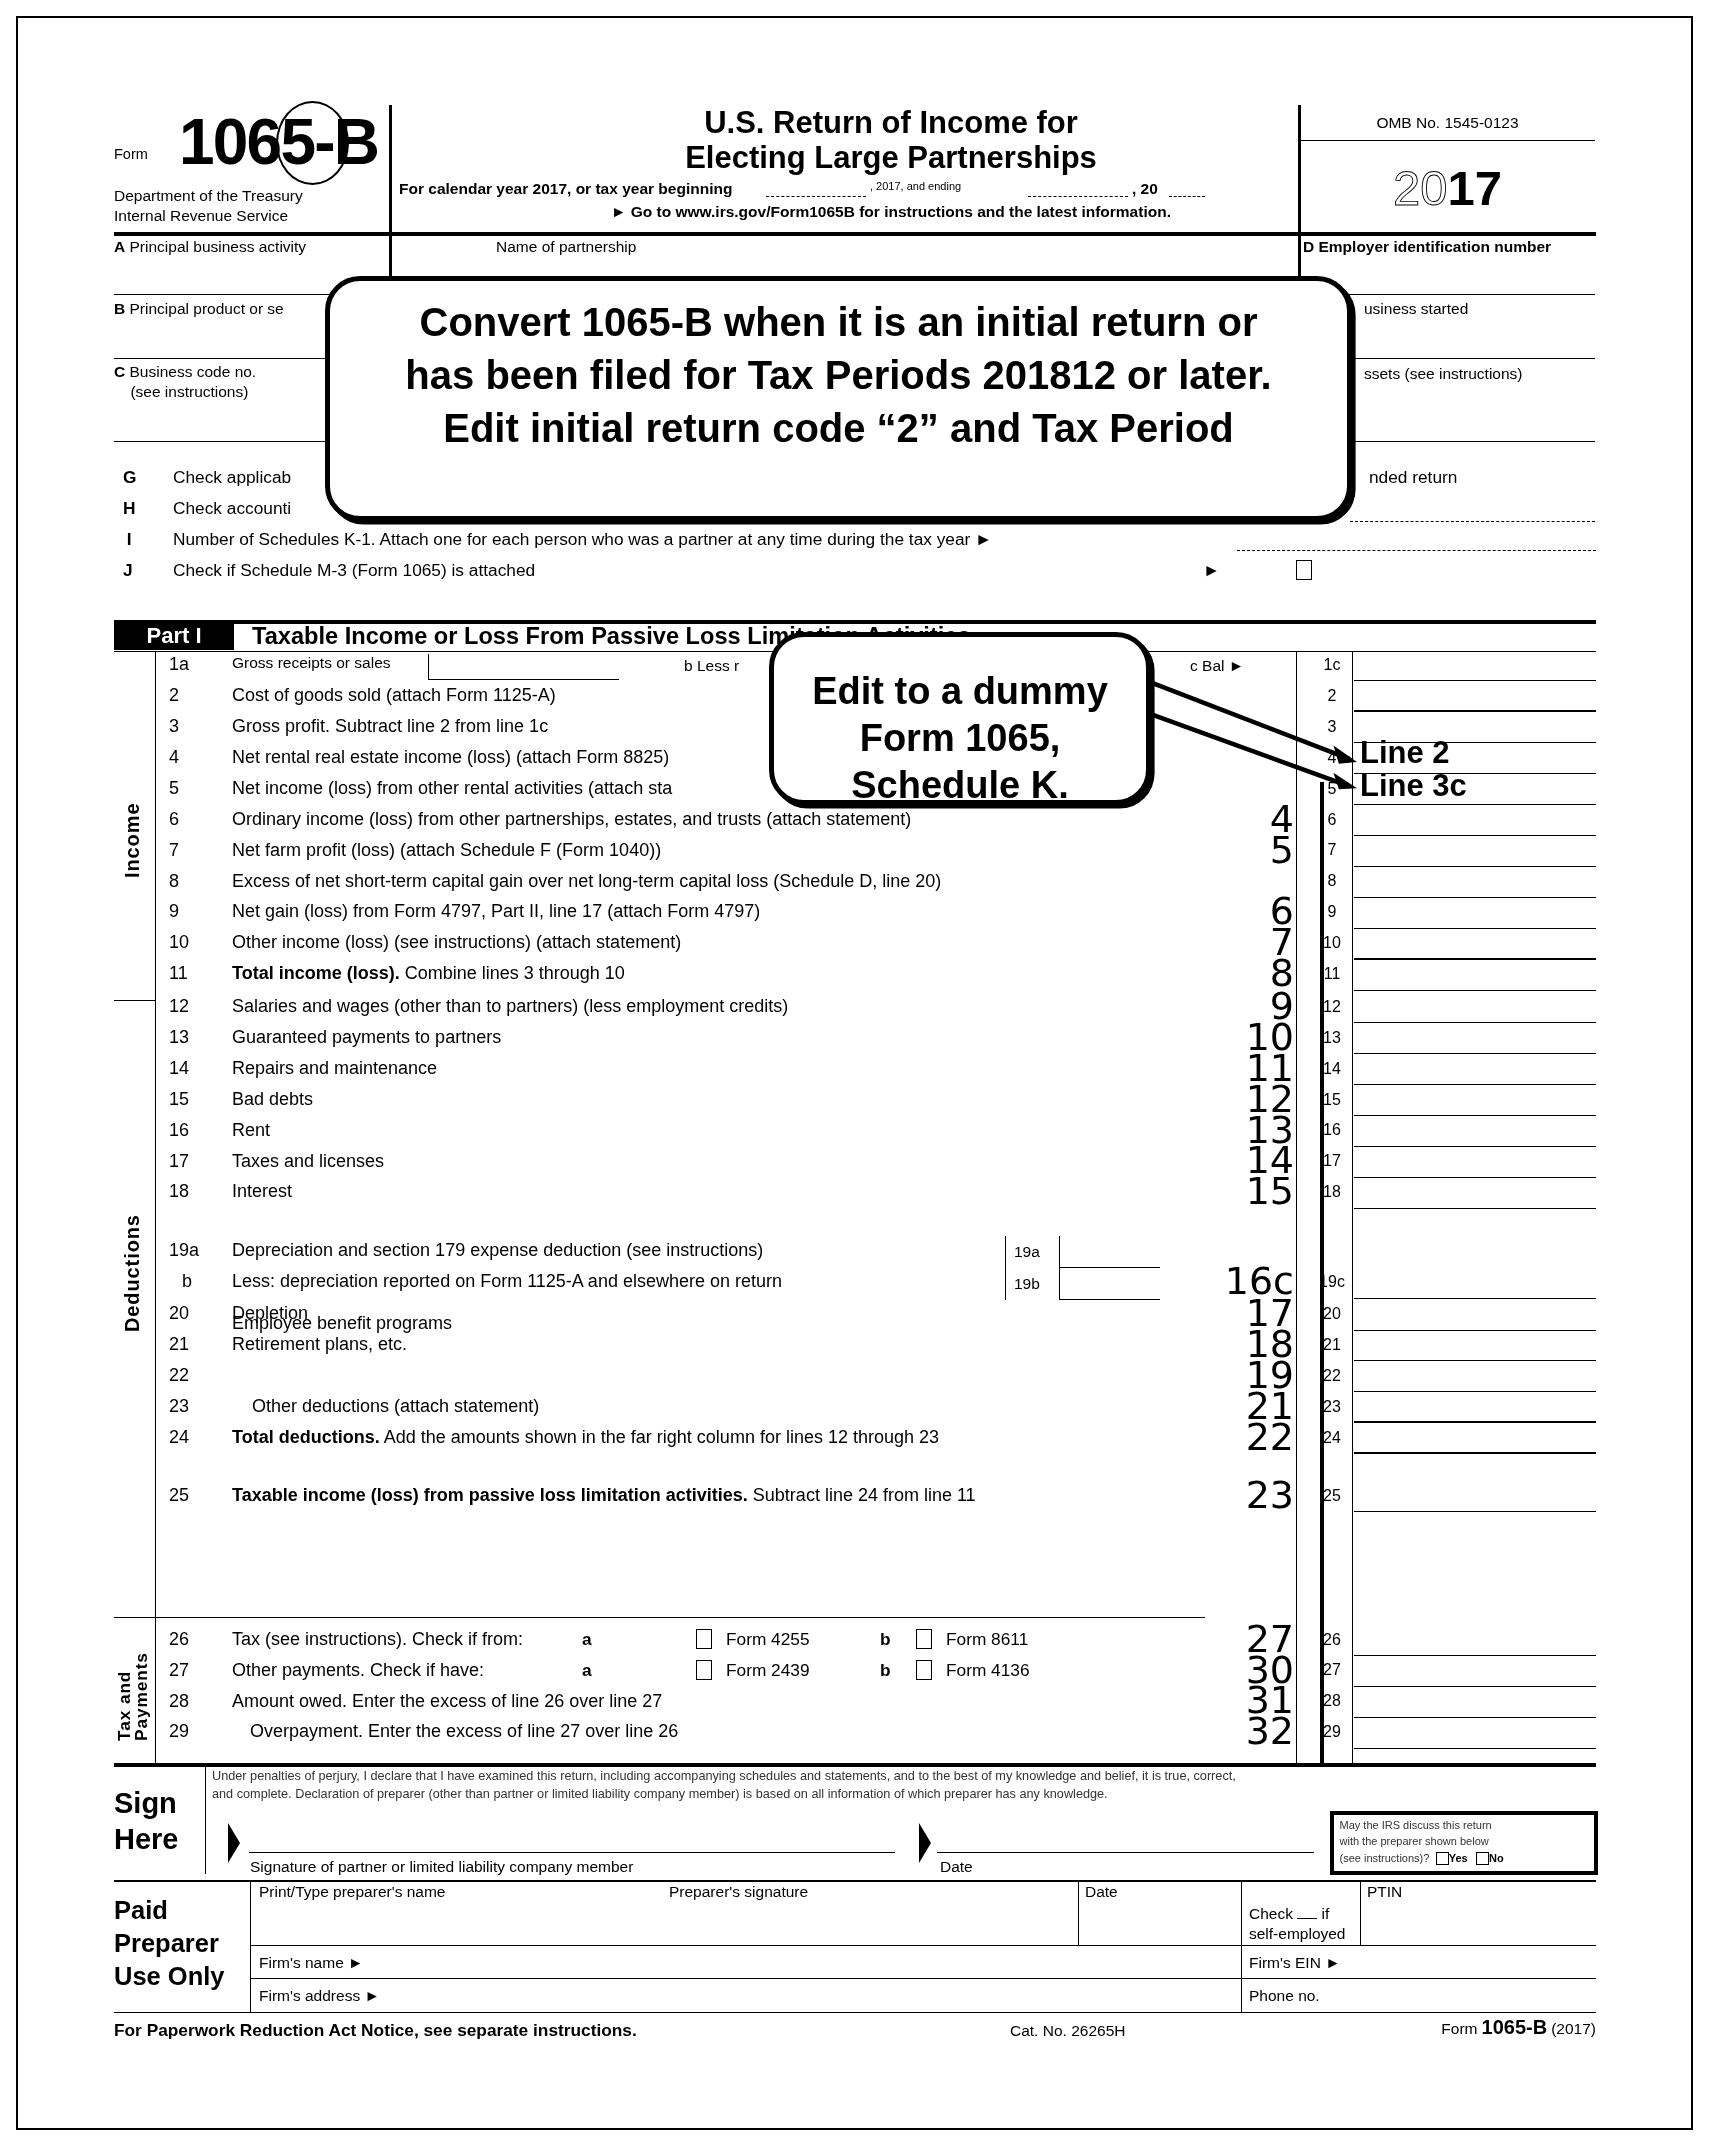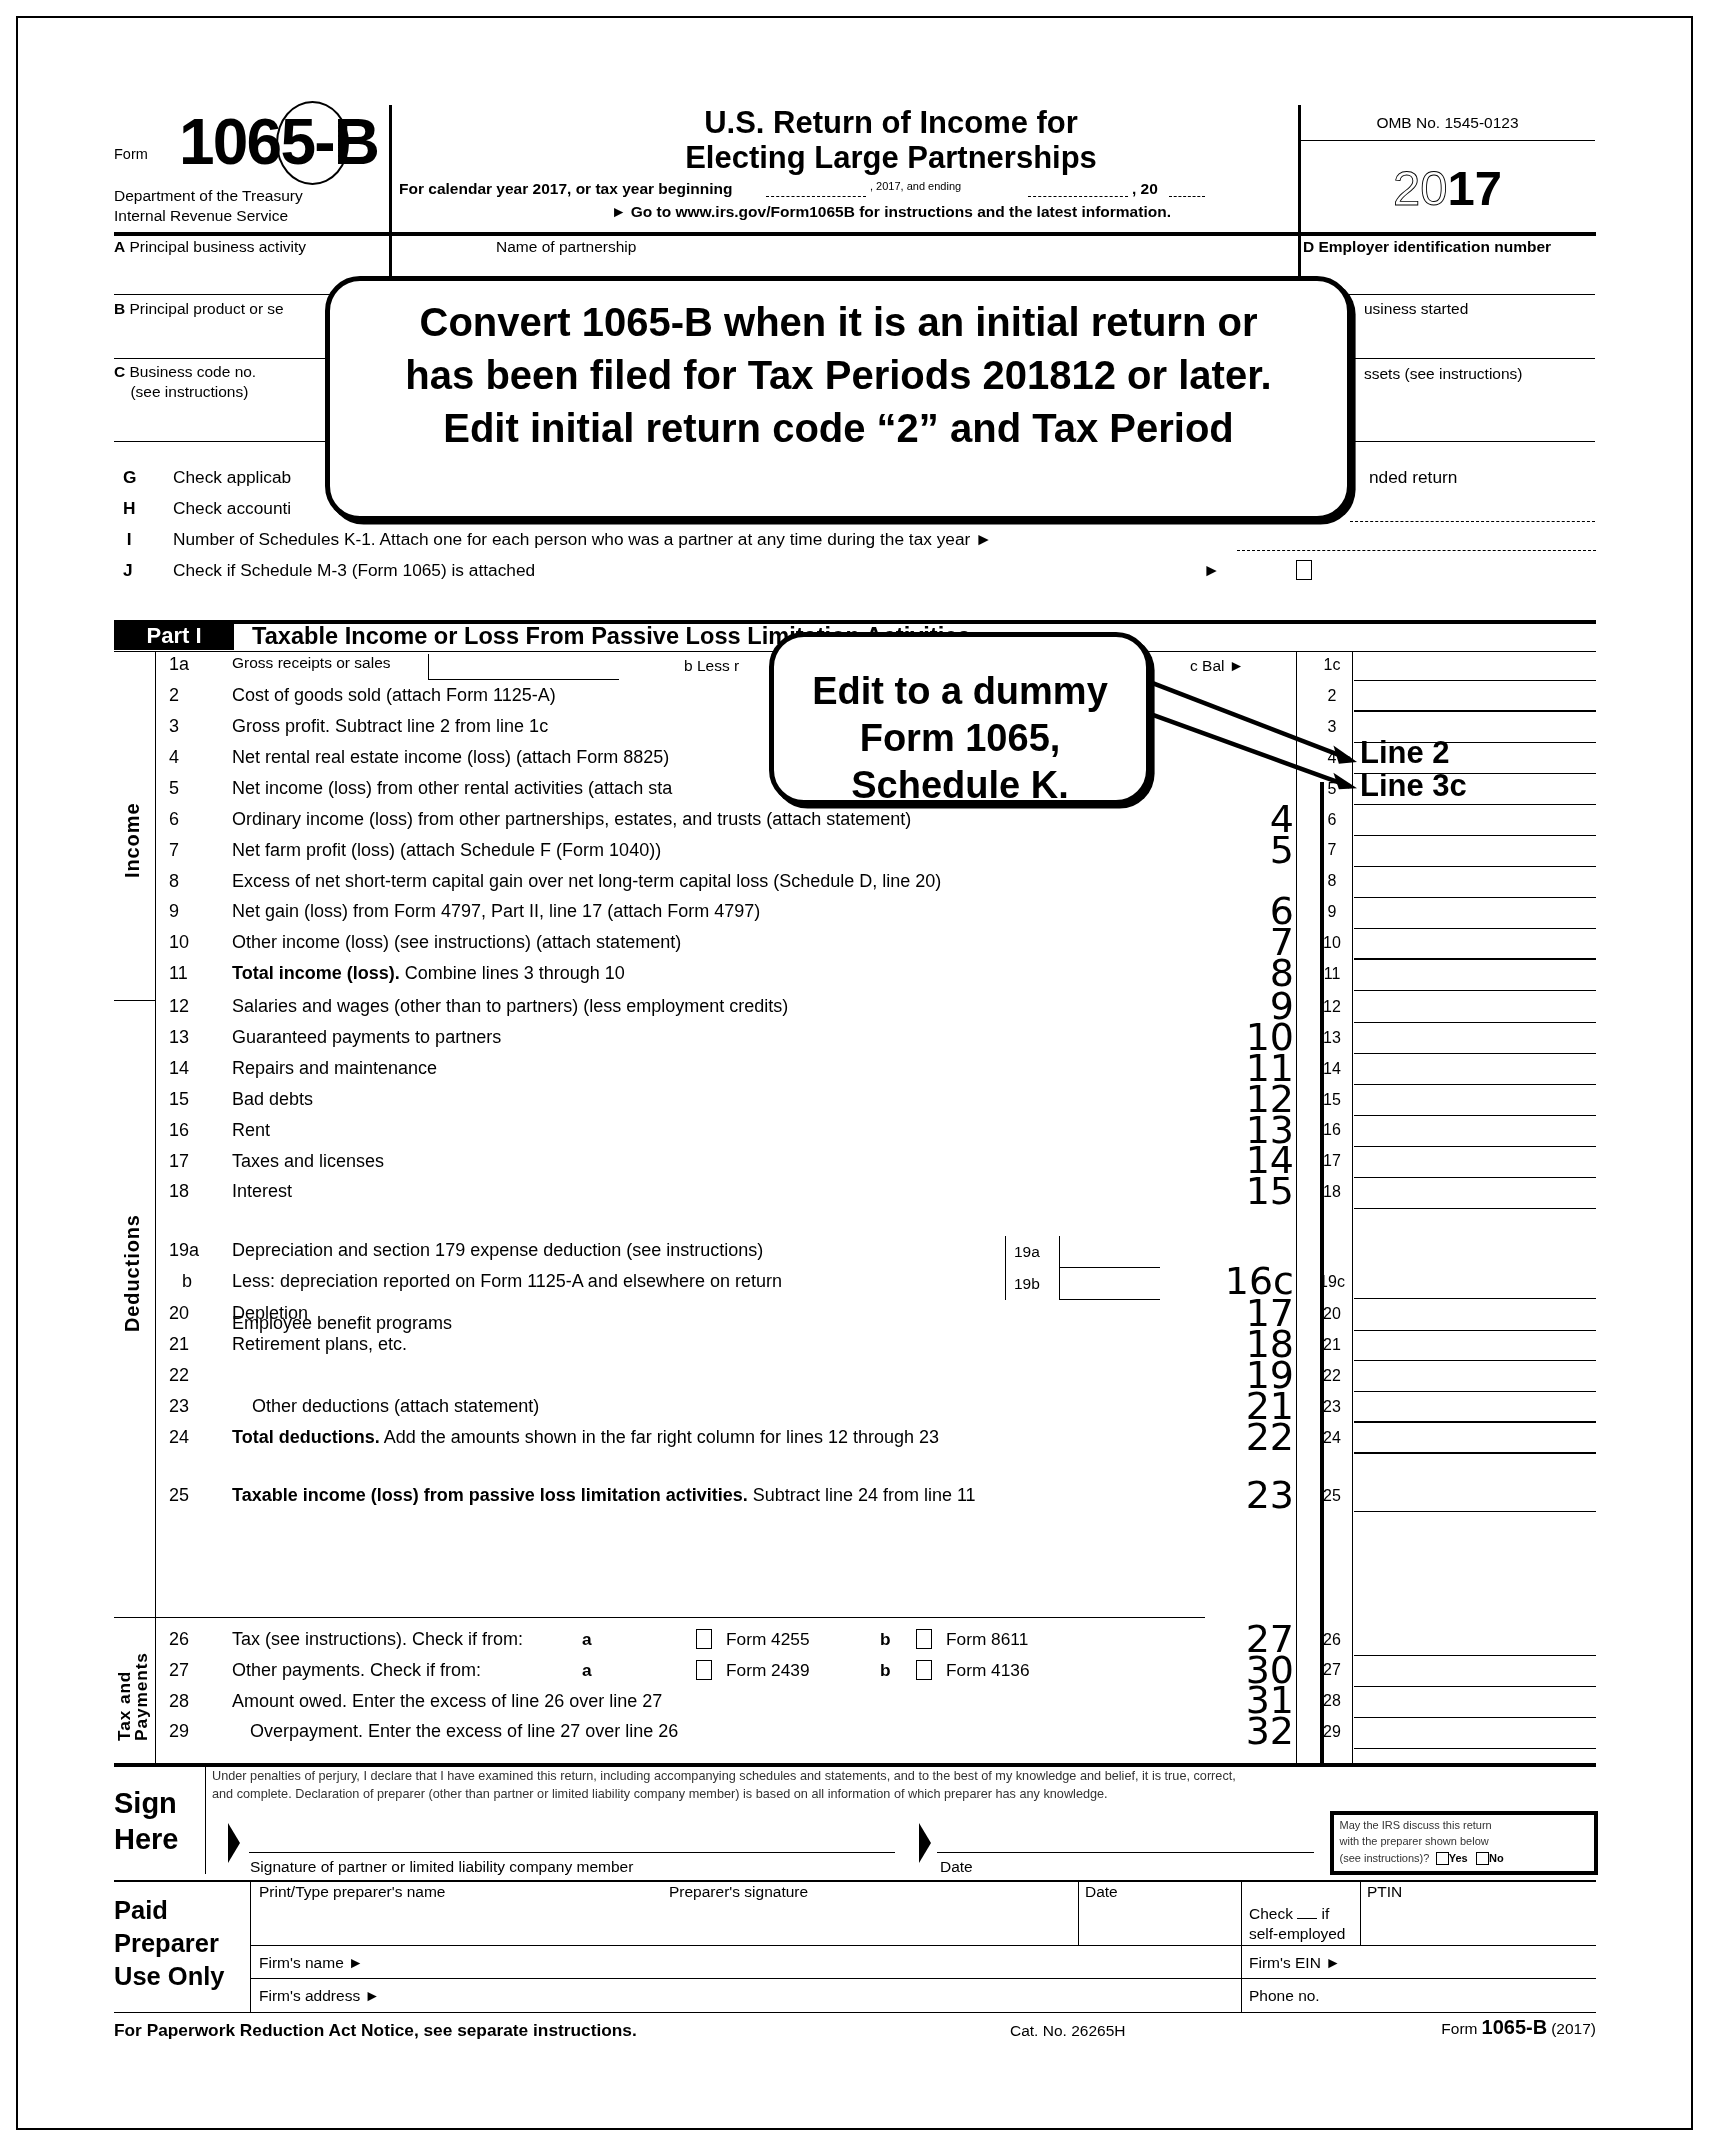--- a/index.html
+++ b/index.html
@@ -228,21 +228,21 @@
       <div class="row-text" style="top: 1380px;"><b>Taxable income (loss) from passive loss limitation activities.</b><span> Subtract line 24 from line 11</span></div>
       <div class="box-num" style="top: 1382px;">25</div>
       <div class="abs" style="left: 1240px; top: 1377px; width: 242px; height: 30px; border-bottom: 0.9px solid rgb(0, 0, 0);"></div>
       <div class="big-ann" style="left: 1073px; width: 107px; top: 1371px;">23</div>
       <div class="row-num" style="top: 1524px;">26</div>
       <div class="row-text" style="top: 1524px;"><span>Tax (see instructions). Check if from:</span></div>
       <div class="box-num" style="top: 1526px;">26</div>
       <div class="abs" style="left: 1240px; top: 1521px; width: 242px; height: 30px; border-bottom: 0.9px solid rgb(0, 0, 0);"></div>
       <div class="big-ann" style="left: 1073px; width: 107px; top: 1515px;">27</div>
       <div class="row-num" style="top: 1555px;">27</div>
-      <div class="row-text" style="top: 1555px;"><span>Other payments. Check if from:</span></div>
+      <div class="row-text" style="top: 1555px;"><span>Other payments. Check if have:</span></div>
       <div class="box-num" style="top: 1556px;">27</div>
       <div class="abs" style="left: 1240px; top: 1552px; width: 242px; height: 30px; border-bottom: 0.9px solid rgb(0, 0, 0);"></div>
       <div class="big-ann" style="left: 1073px; width: 107px; top: 1546px;">30</div>
       <div class="row-num" style="top: 1586px;">28</div>
       <div class="row-text" style="top: 1586px;"><span>Amount owed. Enter the excess of line 26 over line 27</span></div>
       <div class="box-num" style="top: 1587px;">28</div>
       <div class="abs" style="left: 1240px; top: 1583px; width: 242px; height: 30px; border-bottom: 0.9px solid rgb(0, 0, 0);"></div>
       <div class="big-ann" style="left: 1073px; width: 107px; top: 1576px;">31</div>
       <div class="row-num" style="top: 1616px;">29</div>
       <div class="row-text" style="top: 1616px; margin-left: 18px;"><span>Overpayment. Enter the excess of line 27 over line 26</span></div>

